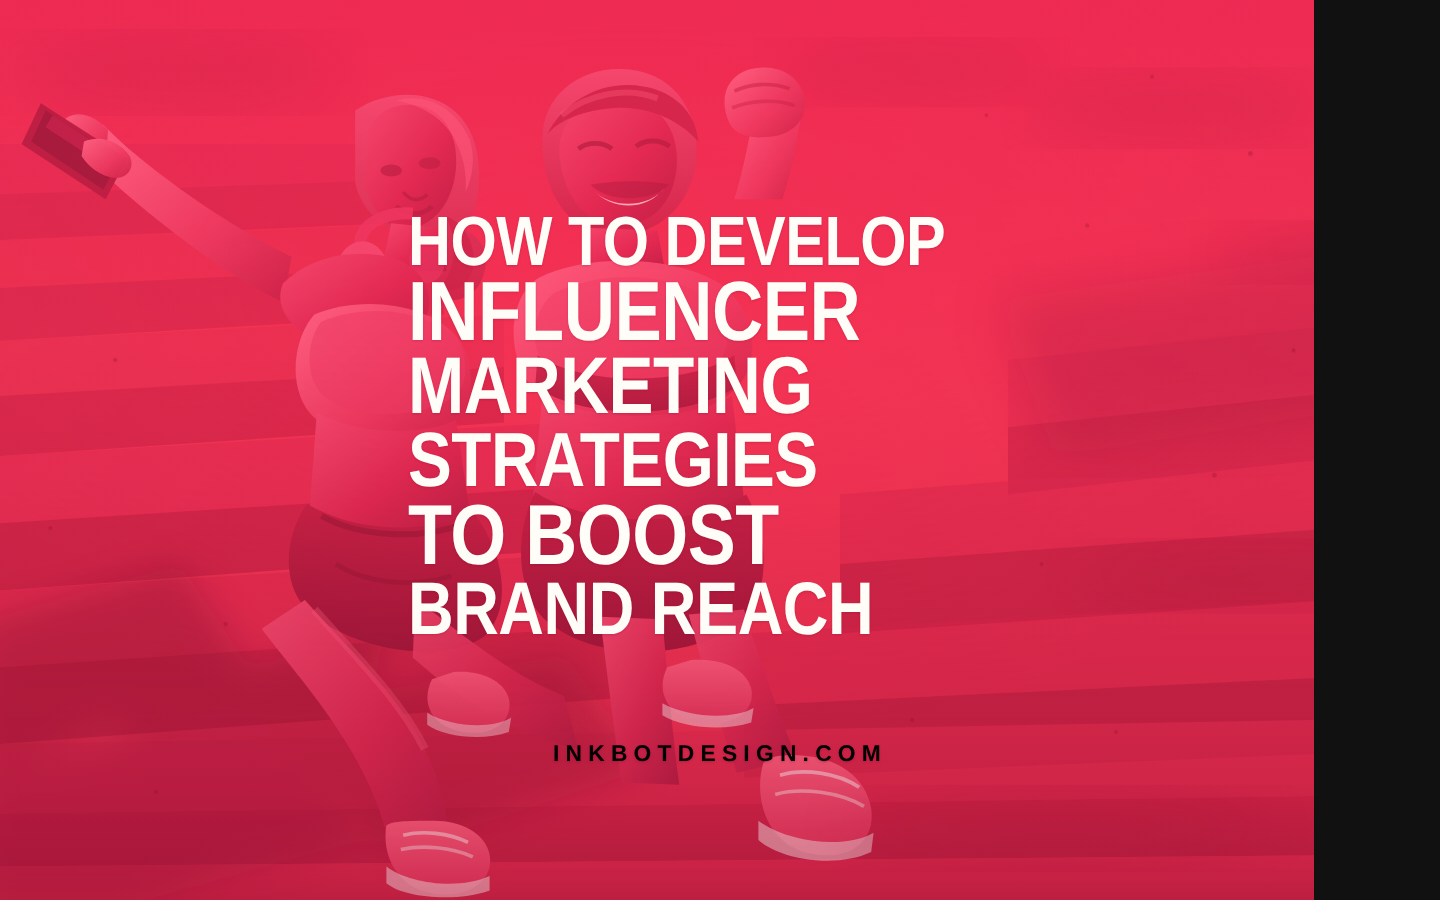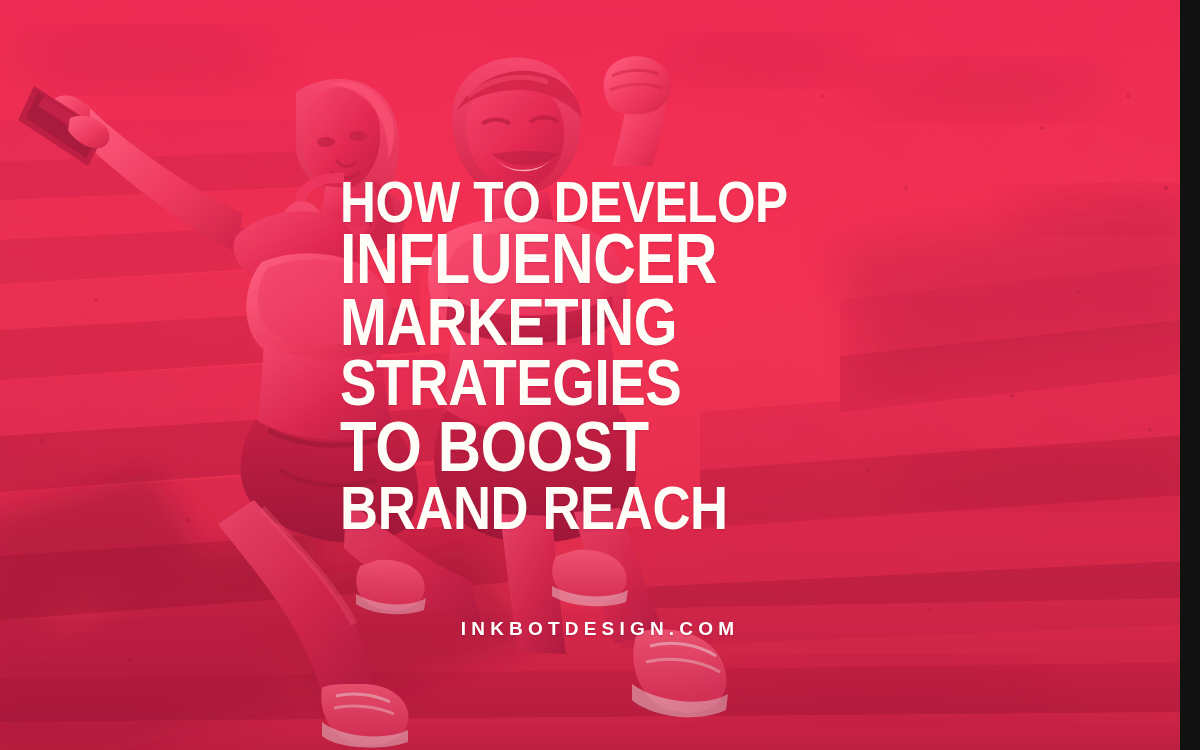--- a/index.html
+++ b/index.html
@@ -7,21 +7,21 @@
     margin: 0;
     padding: 0;
     background: #111;
   }
   body {
     font-family: "Liberation Sans", sans-serif;
   }
 
   #poster {
     position: relative;
-    width: 1180px;
+    width: 1095px;
     height: 750px;
     overflow: hidden;
     background: #E52343;
   }
 
   
   .photo-layer {
     position: absolute;
     inset: 0;
     overflow: hidden;
@@ -76,21 +76,21 @@
   .hl-5 { font-size: 71px; line-height: 65px; transform: scaleX(.845); transform-origin: left center; }
   .hl-6 { font-size: 62px; line-height: 58px; transform: scaleX(.850); transform-origin: left center; }
 
   
   .site-url {
     position: absolute;
     top: 618px;
     left: 0;
     width: 1200px;
     text-align: center;
-    color: #ffffff;
+    color: #000000;
     font-size: 19px;
     font-weight: 700;
     letter-spacing: 5.2px;
     text-transform: uppercase;
     font-family: "Liberation Sans", sans-serif;
     text-shadow: 0 1px 2px rgba(120,10,35,.30);
   }
 </style>
 </head>
 <body>

